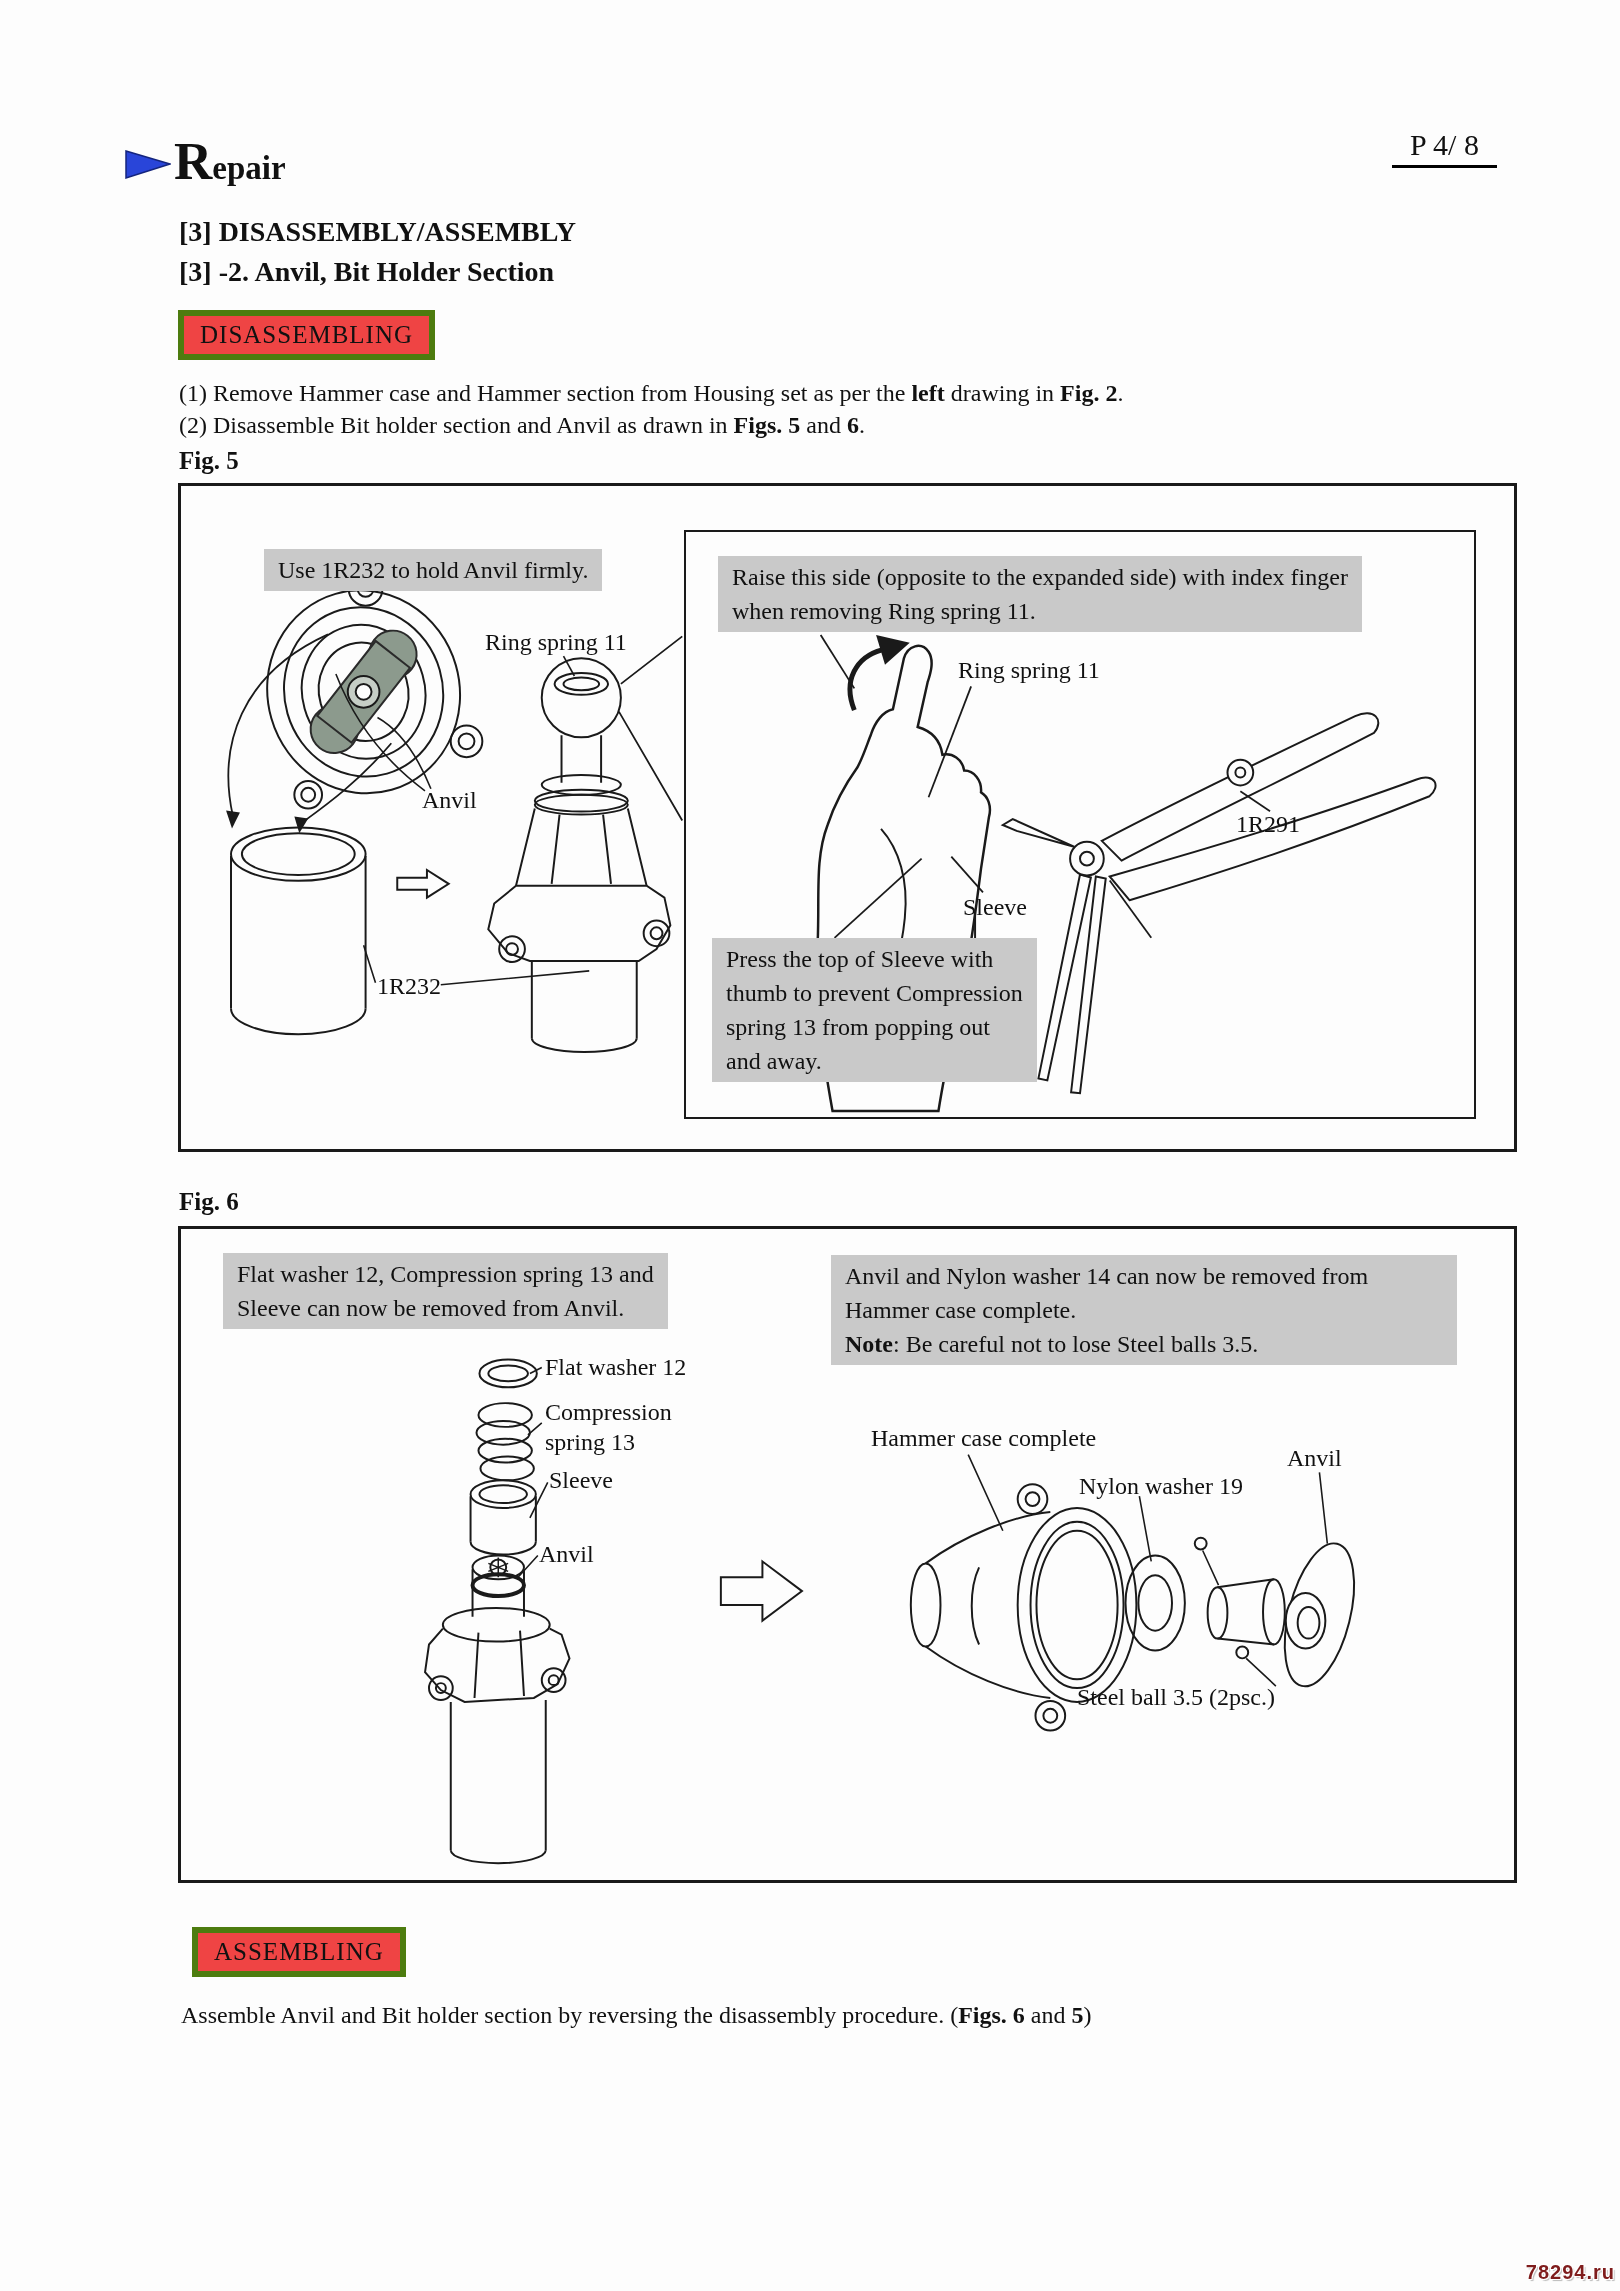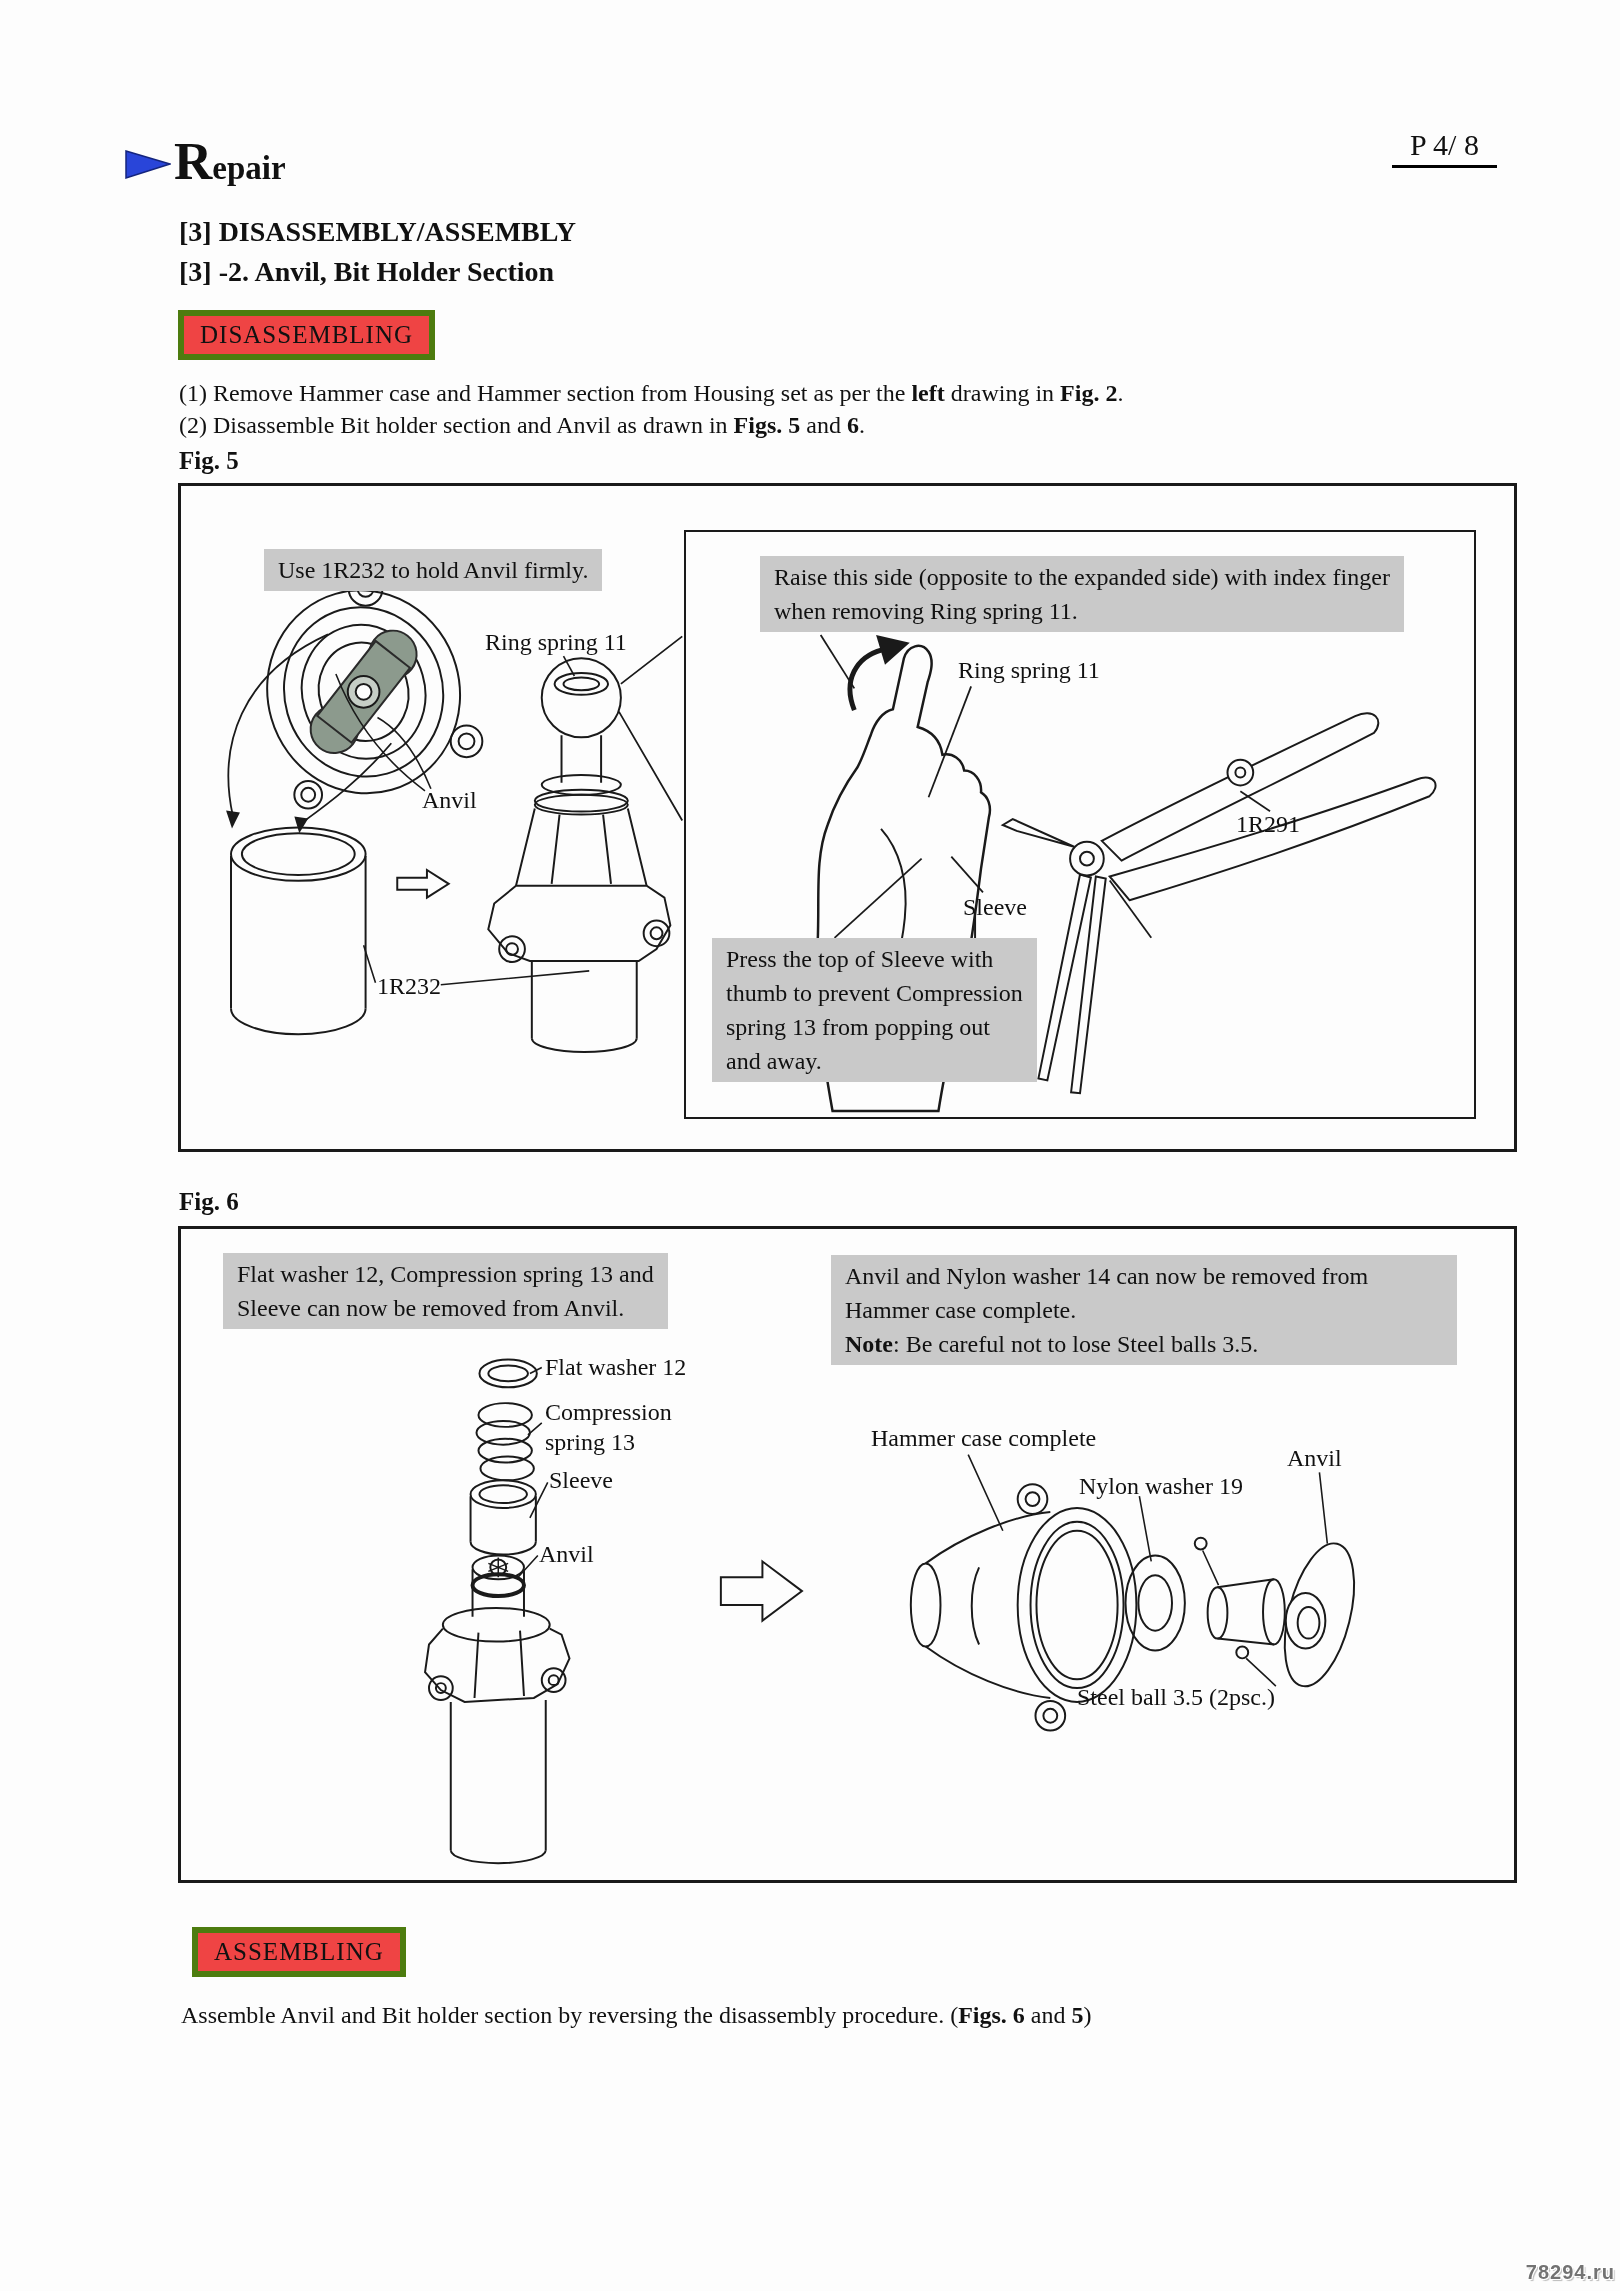--- a/index.html
+++ b/index.html
@@ -17,21 +17,21 @@
   .part-label{font-size:24px;line-height:26px;}
   .callout{background:#c9c9c9;font-size:24px;line-height:34px;padding:4px 14px;}
   .badge-box{border:6px solid #4d7c0f;font-size:25px;letter-spacing:1px;padding:5px 16px;background:#ef4444;}
   .fig-box{border:3px solid #1a1a1a;background:#fdfdfd;}
   .inner-box{border:2px solid #1a1a1a;background:#fdfdfd;}
   .page-number{font-size:30px;border-bottom:3px solid #000;padding:0 10px 3px 10px;text-align:center;margin-top:43px;}
   .repair-initial{font-size:53px;font-weight:bold;line-height:53px;}
   .repair-rest{font-size:33px;font-weight:bold;}
   .heading{font-size:28px;font-weight:bold;}
   .watermark{
-    font-family:"Liberation Sans","DejaVu Sans",sans-serif;font-weight:bold;font-size:20px;color:#737373;
+    font-family:"Liberation Sans","DejaVu Sans",sans-serif;font-weight:bold;font-size:20px;color:#7f1d1d;
     text-shadow:-1px -1px 0 #fff,1px -1px 0 #fff,-1px 1px 0 #fff,1px 1px 0 #fff,2px 2px 1px #bbb;
     letter-spacing:1px;
   }
   svg{display:block;}
 </style>
 </head>
 <body>
 
 <div class="abs page-number" style="left:1392px;top:85px;min-width:85px;">P 4/ 8</div>
 
@@ -164,21 +164,21 @@
 
         <path d="M136,104 L170,158" stroke-width="1.8"></path>
         <path d="M288,156 L245,268" stroke-width="1.8"></path>
         <path d="M300,364 L268,328" stroke-width="1.8"></path>
         <path d="M150,410 L238,330" stroke-width="1.8"></path>
         <path d="M470,410 L428,352" stroke-width="1.8"></path>
         <path d="M590,282 L560,262" stroke-width="1.8"></path>
       </g>
     </svg>
 
-    <div class="abs callout pre" style="left:32px;top:24px;margin-left:42px;">Raise this side (opposite to the expanded side) with index finger
+    <div class="abs callout pre" style="left:32px;top:24px;">Raise this side (opposite to the expanded side) with index finger
 when removing Ring spring 11.</div>
     <div class="abs part-label nowrap" style="left:272px;top:125px;">Ring spring 11</div>
     <div class="abs part-label nowrap" style="left:550px;top:279px;">1R291</div>
     <div class="abs part-label nowrap" style="left:277px;top:362px;">Sleeve</div>
     <div class="abs callout pre" style="left:26px;top:406px;">Press the top of Sleeve with
 thumb to prevent Compression
 spring 13 from popping out
 and away.</div>
   </div>
 </div>

